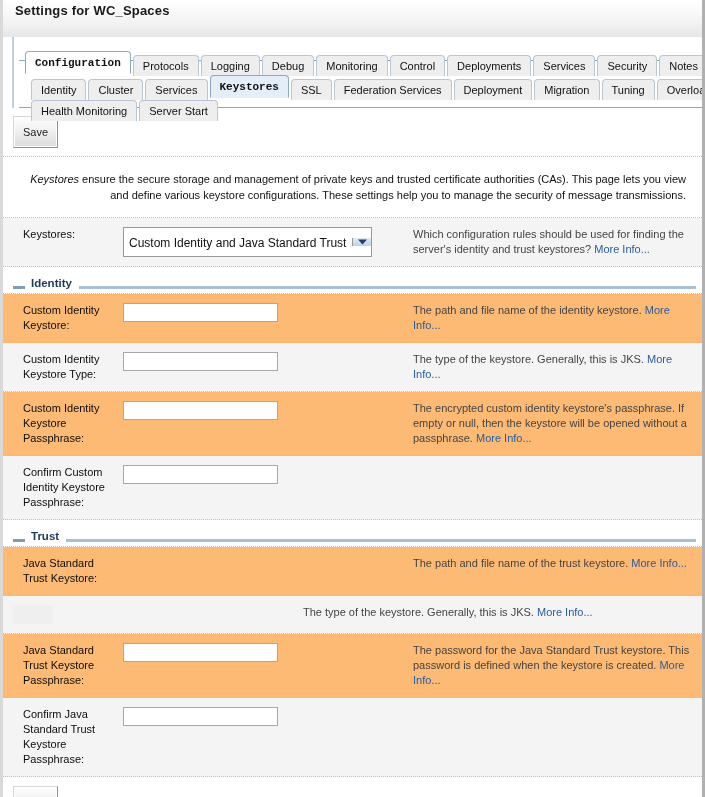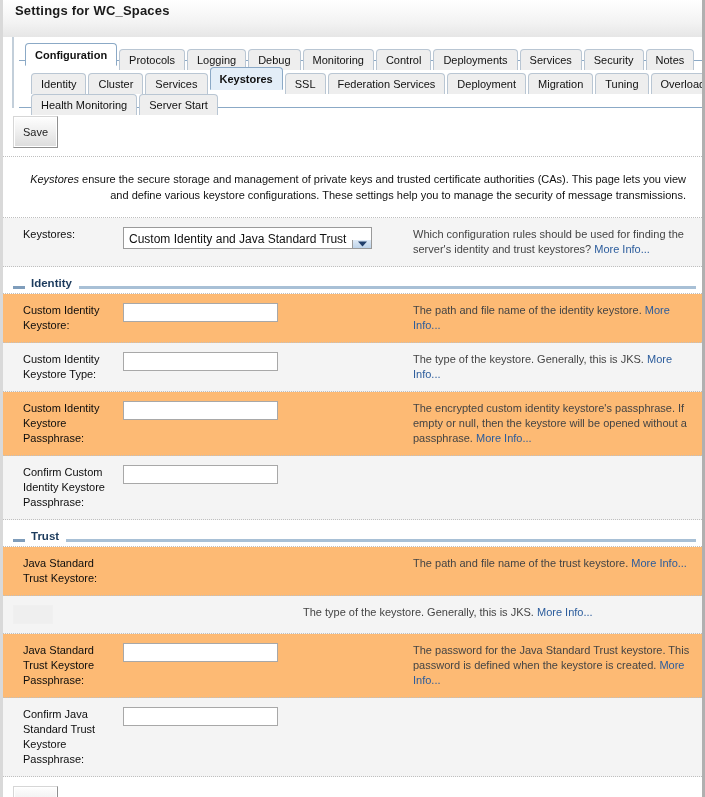--- a/index.html
+++ b/index.html
@@ -60,32 +60,33 @@
     padding: 0 9px;
     margin-right: 2px;
     background: #eeeeee;
     border: 1px solid #b9c6d3;
     border-bottom: none;
     border-radius: 4px 4px 0 0;
     color: #111111;
     box-sizing: border-box;
     vertical-align: bottom;
     position: relative;
-    top: 10px;
+    top: 16px;
     cursor: pointer;
   }
   .tab.active {
     background: #ffffff;
     font-weight: bold;
     border: 1px solid #8ba9c6;
     border-bottom: 1px solid #ffffff;
     height: 23px;
     line-height: 22px;
-    top: 6px;
+    top: 14px;
     z-index: 3;
+    font-family: Liberation Mono, monospace;
   }
   .tabrow.level2 .tab.active {
     background: #e3eef8;
     border-bottom: 1px solid #e3eef8;
   }
   .tabs-wrap {
     padding-left: 5px;
     border-left: 2px solid #c3cfda;
     margin-left: 3px;
   }
@@ -177,24 +178,24 @@
   }
   .readonly-box {
     width: 40px;
     height: 19px;
     background: #efefef;
     border: 1px solid #f0f0f0;
     box-sizing: border-box;
   }
   .select-wrap {
     display: inline-flex;
-    align-items: flex-end;
+    align-items: center;
     border: 1px solid #9a9a9a;
     background: #ffffff;
-    height: 22px;
+    height: 30px;
     box-sizing: border-box;
   }
   .select-val {
     padding: 2px 6px 0 5px;
     font-size: 12px;
     color: #101010;
     line-height: 17px;
     white-space: nowrap;
   }
   .select-arrow {

